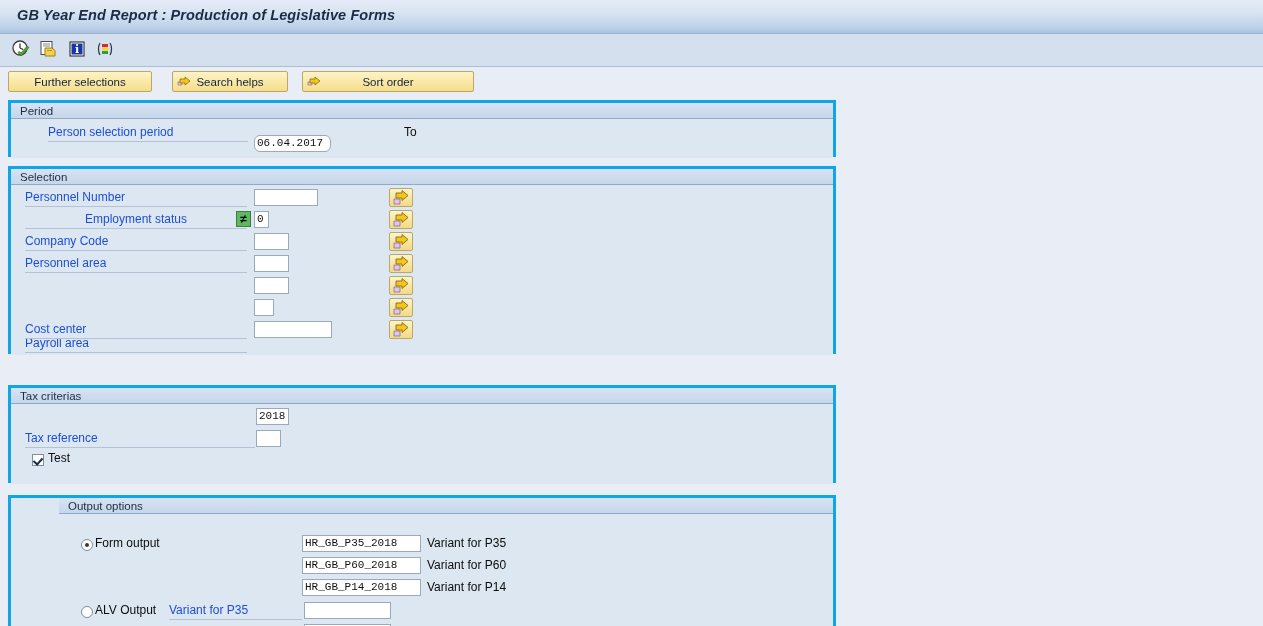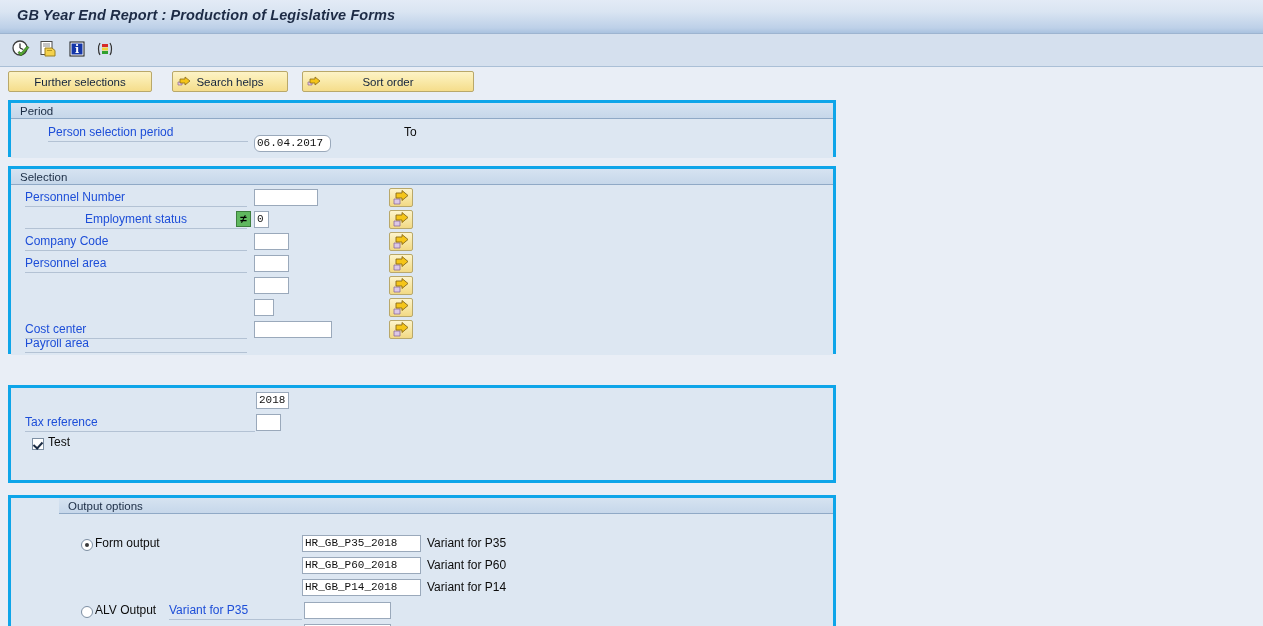--- a/index.html
+++ b/index.html
@@ -285,20 +285,21 @@
       <svg width="18" height="16" viewBox="0 0 18 16">
         <path d="M1 9 h6 v5 h-6 z" fill="#dcc8e6" stroke="#8a6a9a" stroke-width=".8"></path>
         <path d="M3 3 h6 v-2.5 l6 5 -6 5 v-2.5 h-6 z" fill="#f5c518" stroke="#8a6a1a" stroke-width=".9"></path>
       </svg>
     </div>
 
   </div>
 </div>
 
 <div class="group" style="top:385px;height:98px;">
+  <div class="ghdr">Tax criterias</div>
   <div class="gbody" style="height:80px;">
 
     <div class="inp" style="left:245px;top:4px;width:33px;">2018</div>
 
     <div class="flabel" style="left:14px;top:26px;width:230px;">Tax reference</div>
     <div class="inp" style="left:245px;top:26px;width:25px;"></div>
 
     <div class="cbx checked" style="left:21px;top:50px;"></div>
     <div class="plain" style="left:37px;top:46px;">Test</div>
 

